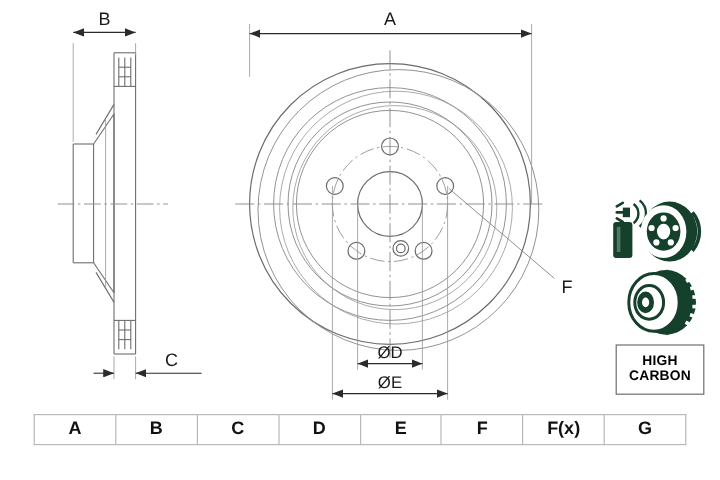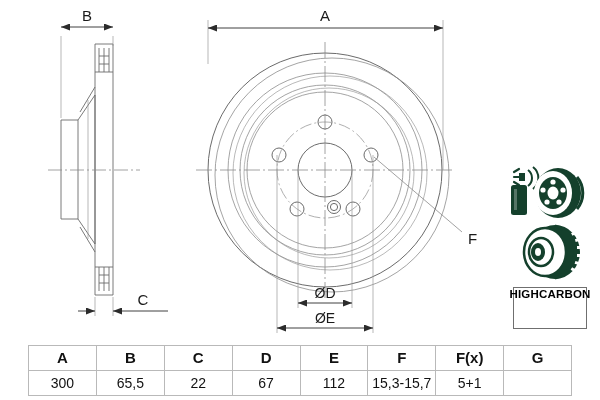--- a/index.html
+++ b/index.html
@@ -39,22 +39,22 @@
   #icon-rail{
     position:absolute; left:505px; top:165px;
     width:92px; height:165px;
   }
   .icon-slot{position:relative;width:92px;height:58px;}
   #hc-badge{
     position:absolute;left:8px;top:122px;
     width:72px;height:40px;
     border:1px solid #6f6f6f;
     background:#fff;
-    display:flex;flex-direction:row;
-    align-items:flex-start;justify-content:center;
+    display:flex;flex-direction:column;
+    align-items:center;justify-content:center;
     line-height:1.12;
   }
   #hc-badge span{
     font-size:11.5px;font-weight:bold;letter-spacing:.2px;color:#000;
   }
 
   
   text.dim{font-family:"Liberation Sans", sans-serif;font-size:15px;fill:#1a1a1a;}
   text.dimsm{font-family:"Liberation Sans", sans-serif;font-size:14px;fill:#1a1a1a;}
 </style>
@@ -266,26 +266,16 @@
       <tr class="hdr">
         <td>A</td>
         <td>B</td>
         <td>C</td>
         <td>D</td>
         <td>E</td>
         <td>F</td>
         <td>F(x)</td>
         <td>G</td>
       </tr>
-      <tr class="val">
-        <td>300</td>
-        <td>65,5</td>
-        <td>22</td>
-        <td>67</td>
-        <td>112</td>
-        <td>15,3-15,7</td>
-        <td>5+1</td>
-        <td></td>
-      </tr>
     </tbody>
   </table>
 
 </div>
 
 </body></html>

